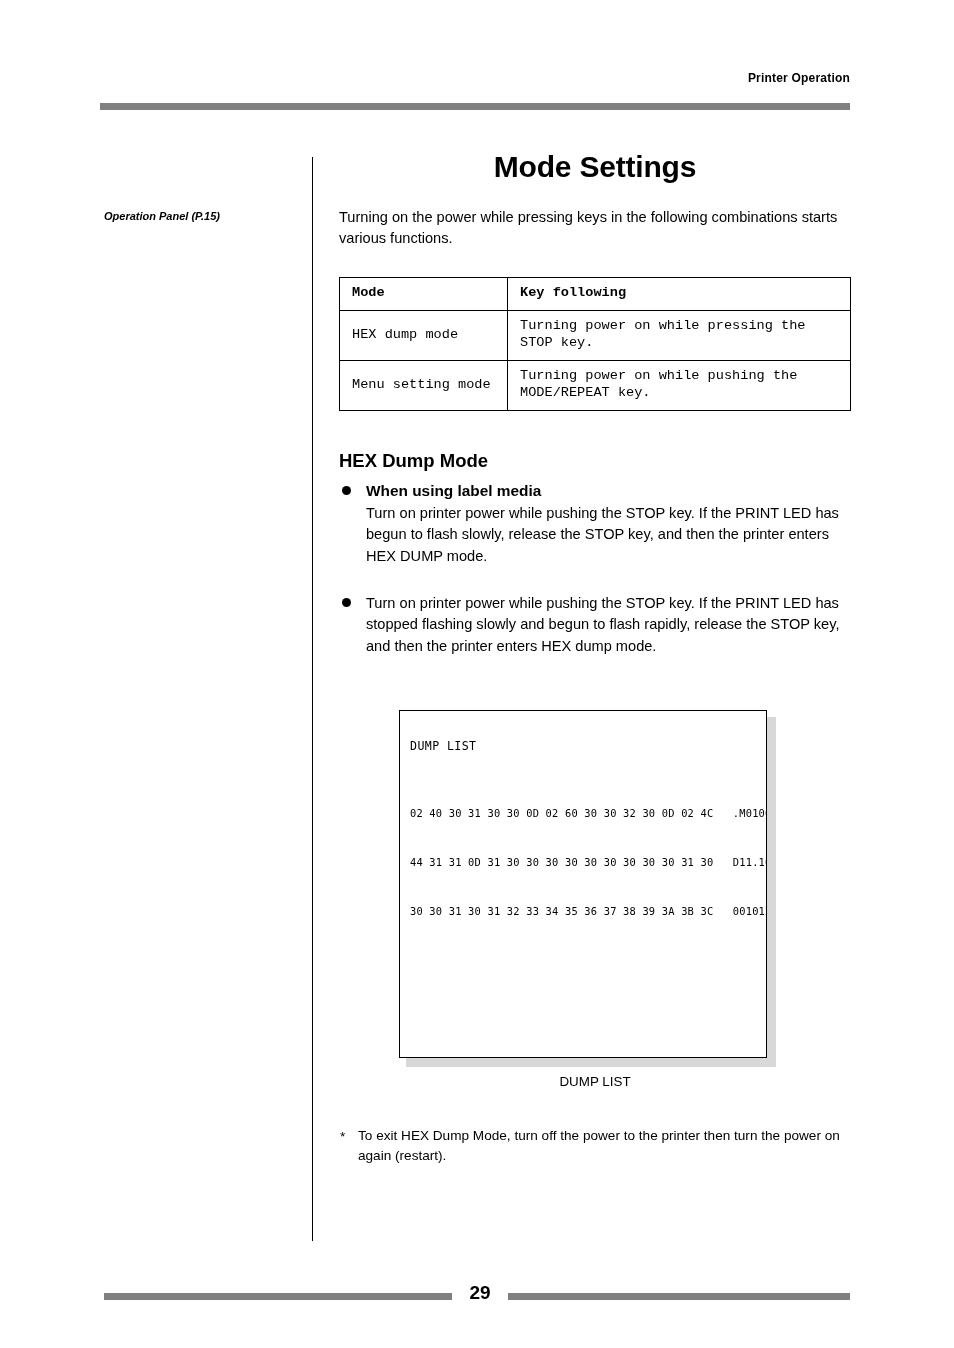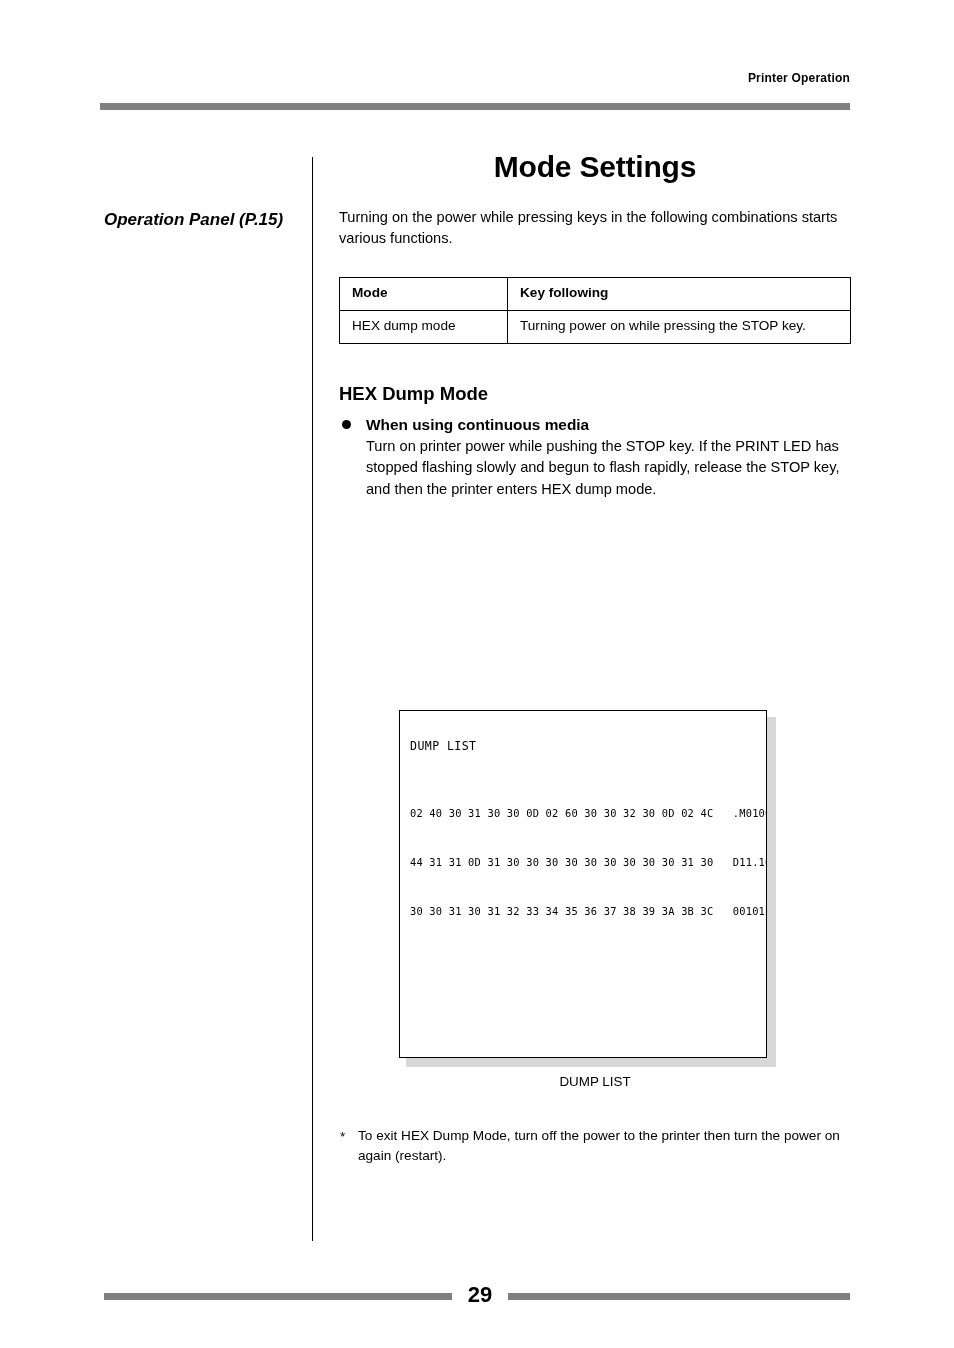--- a/index.html
+++ b/index.html
@@ -49,21 +49,21 @@
     height: 1084px;
     background: #000000;
   }
 
   
   .margin-note {
     position: absolute;
     left: 104px;
     top: 209px;
     width: 200px;
-    font-size: 17px;
+    font-size: 11px;
     font-style: italic;
     font-weight: bold;
     color: #000000;
     line-height: 1.3;
   }
 
   
   .main-col {
     position: absolute;
     left: 339px;
@@ -84,20 +84,21 @@
     font-size: 14.6px;
     line-height: 1.47;
     margin: 0 0 28px 0;
   }
 
   
   .mode-table {
     border-collapse: collapse;
     width: 512px;
     table-layout: fixed;
+    font-family: Liberation Mono, monospace;
   }
   .mode-table td, .mode-table th {
     border: 1px solid #000000;
     padding: 7px 10px 8px 12px;
     font-size: 13.6px;
     line-height: 1.25;
     text-align: left;
     vertical-align: middle;
   }
   .mode-table th {
@@ -233,21 +234,21 @@
     width: 342px;
     height: 7px;
     background: #808080;
   }
   .footer-page-number {
     position: absolute;
     left: 452px;
     top: 1283px;
     width: 56px;
     text-align: center;
-    font-size: 22px;
+    font-size: 19px;
     font-weight: bold;
     line-height: 1.1;
   }
 </style>
 </head>
 <body>
 
 <div class="page-header">
   <div class="page-header-title">Printer Operation</div>
 </div>
@@ -268,29 +269,37 @@
       <tr>
         <th class="col-mode">Mode</th>
         <th>Key following</th>
       </tr>
     </thead>
     <tbody>
       <tr>
         <td>HEX dump mode</td>
         <td>Turning power on while pressing the STOP key.</td>
       </tr>
+      <tr>
+        <td>Menu setting mode</td>
+        <td>Turning power on while pushing the MODE/REPEAT key.</td>
+      </tr>
     </tbody>
   </table>
 
   <h2 class="section-heading">HEX Dump Mode</h2>
 
-
   <div class="bullet-block">
     <span class="bullet-marker"></span>
-    <div class="bullet-title">When using continuous media</div>
+    <div class="bullet-title">When using label media</div>
+    <p class="bullet-body">Turn on printer power while pushing the STOP key. If the PRINT LED has begun to flash slowly, release the STOP key, and then the printer enters HEX DUMP mode.</p>
+  </div>
+
+  <div class="bullet-block">
+    <span class="bullet-marker"></span>
     <p class="bullet-body">Turn on printer power while pushing the STOP key. If the PRINT LED has stopped flashing slowly and begun to flash rapidly, release the STOP key, and then the printer enters HEX dump mode.</p>
   </div>
 
 </div>
 
 <div class="figure-wrap">
   <div class="figure-shadow"></div>
   <div class="figure-box">
     <div class="dump-title">DUMP LIST</div>
     <div class="dump-rows">

